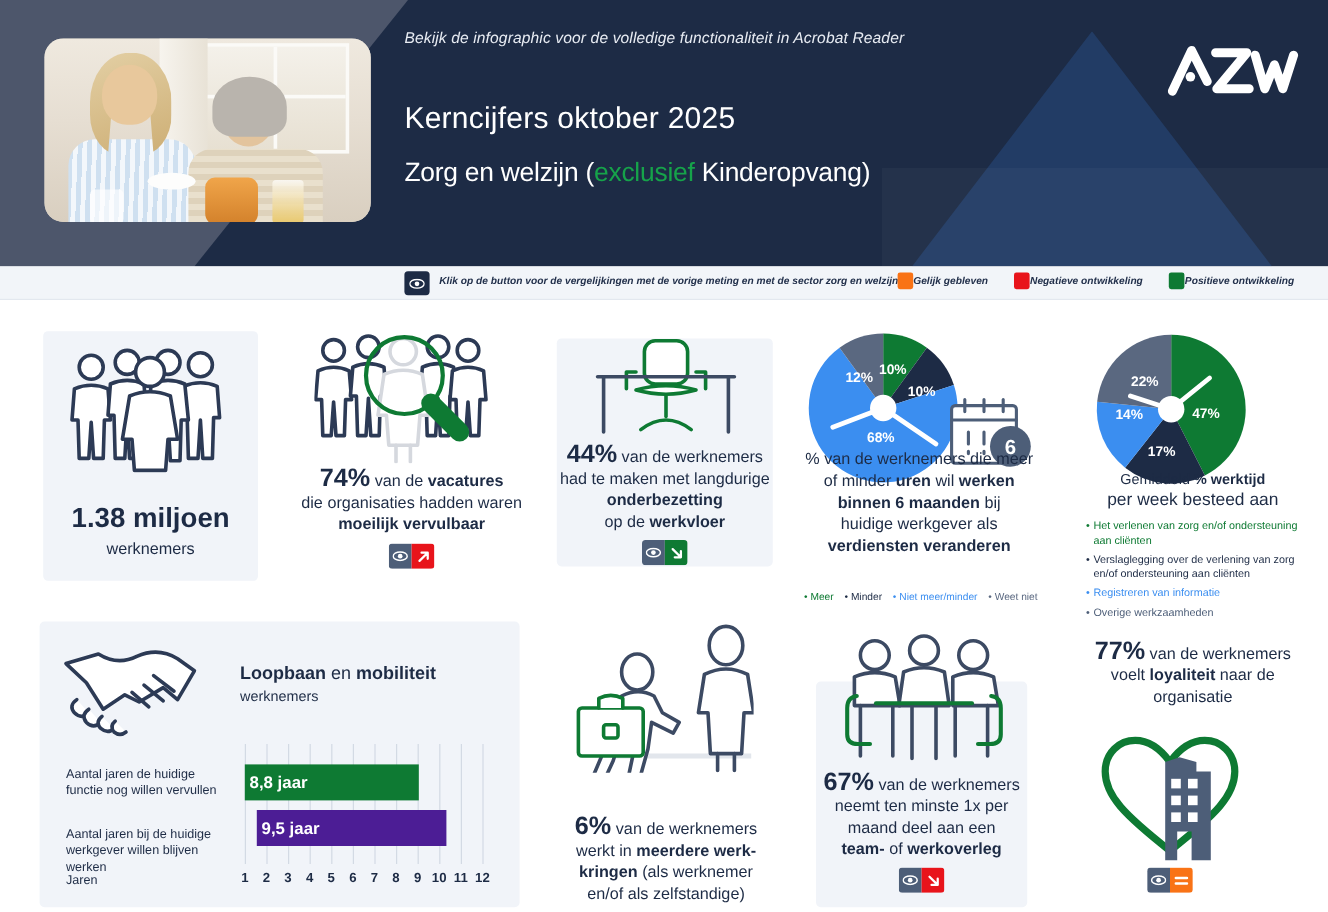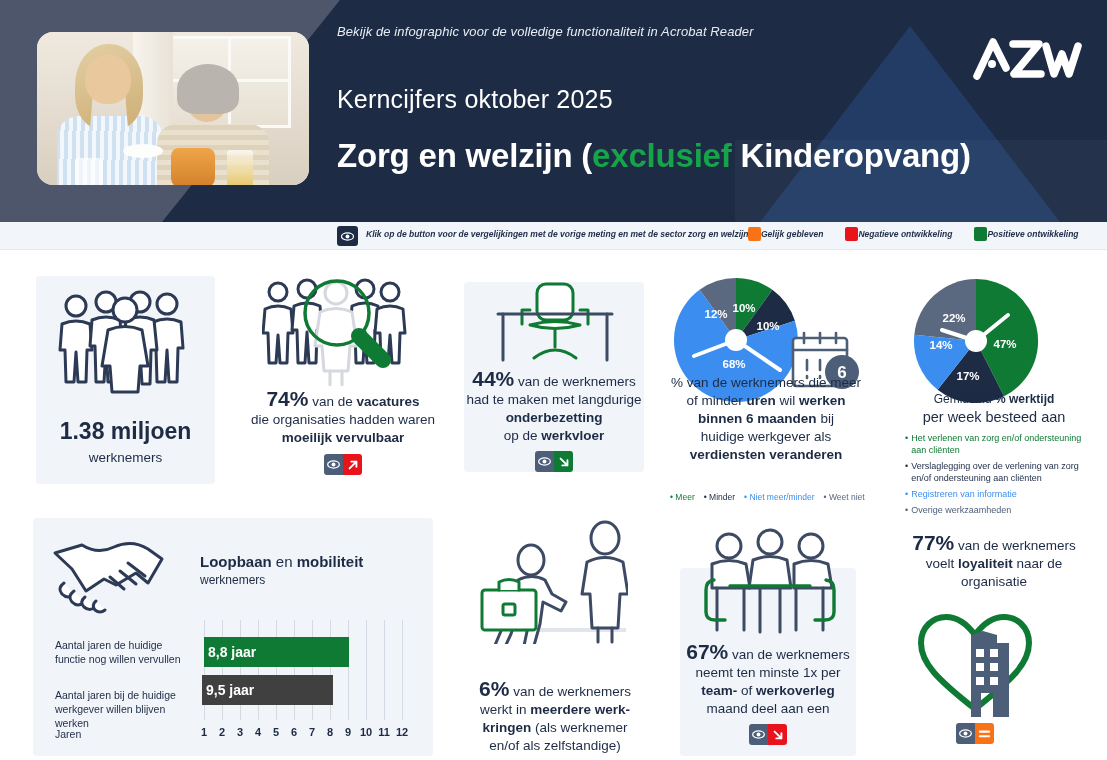--- a/index.html
+++ b/index.html
@@ -63,22 +63,22 @@
 
   .hdr-note {
     position:absolute; left:337px; top:24px;
     color:#e8ecf3; font-size:13px; font-style:italic; letter-spacing:.1px;
   }
   .hdr-kerncijfers {
     position:absolute; left:337px; top:85px;
     color:#ffffff; font-size:25px; font-weight:400; letter-spacing:.2px;
   }
   .hdr-title {
-    position:absolute; left:337px; top:137px;
-    color:#ffffff; font-size:33px; font-weight:700; letter-spacing:-.2px; white-space:nowrap;
+    position:absolute; left:337px; top:131px;
+    color:#ffffff; font-size:22px; font-weight:400; letter-spacing:-.2px; white-space:nowrap;
   }
   .hdr-title .accent { color:#16a34a; }
   .azw-logo {
     position:absolute; right:24px; top:34px; width:110px; height:48px;
   }
 
   
   .legendbar {
     position:absolute; left:0; top:222px; width:1107px; height:28px;
     background:#f2f5f9; border-bottom:1px solid #e3e8ef;
@@ -438,21 +438,21 @@
     <div class="grid-col" style="left:131px;height:100px;"></div>
     <div class="grid-col" style="left:149px;height:100px;"></div>
     <div class="grid-col" style="left:167px;height:100px;"></div>
     <div class="grid-col" style="left:185px;height:100px;"></div>
     <div class="grid-col" style="left:203px;height:100px;"></div>
 
     <div class="bar" style="left:5px; top:17px; width:145px; background:#0e7a33;">
       <span>8,8 jaar</span>
     </div>
 
-    <div class="bar" style="left:3px; top:55px; width:131px; background:#404040;">
+    <div class="bar" style="left:15px; top:55px; width:158px; background:#4c1d95;">
       <span>9,5 jaar</span>
     </div>
   </div>
 
   <div class="rowlabel" style="left:55px; top:638px; width:140px;">
     <span>Aantal jaren de huidige functie nog willen vervullen</span>
   </div>
   <div class="rowlabel" style="left:55px; top:676px; width:140px;margin-top:12px;">
     <span>Aantal jaren bij de huidige werkgever willen blijven werken</span>
   </div>
@@ -523,24 +523,24 @@
         <path d="M14 52 q-8 1 -8 10 l0 22 q0 8 9 8 l10 0"></path>
         <path d="M126 52 q8 1 8 10 l0 22 q0 8 -9 8 l-10 0"></path>
       </g>
     </svg>
   </div>
   <div class="stat" style="left:670px; top:643px; width:196px;">
     <div class="ln">
       <span class="big">67%</span><span> van de werknemers</span>
     </div>
     <div class="ln">neemt ten minste 1x per</div>
+    <div class="ln">maand deel aan een</div>
     <div class="ln">
       <span class="b">team-</span><span> of </span><span class="b">werkoverleg</span>
     </div>
-    <div class="ln">maand deel aan een</div>
     <div style="margin-top:6px;">
       <span class="badge">
         <span class="eye-half">
           <svg width="13" height="9" viewBox="0 0 20 13">
             <ellipse cx="10" cy="6.5" rx="9" ry="5.4" fill="none" stroke="#fff" stroke-width="1.9"></ellipse>
             <circle cx="10" cy="6.5" r="3" fill="#fff"></circle>
           </svg>
         </span>
         <span class="dir-half dir-red">
           <svg width="12" height="12" viewBox="0 0 14 14">

